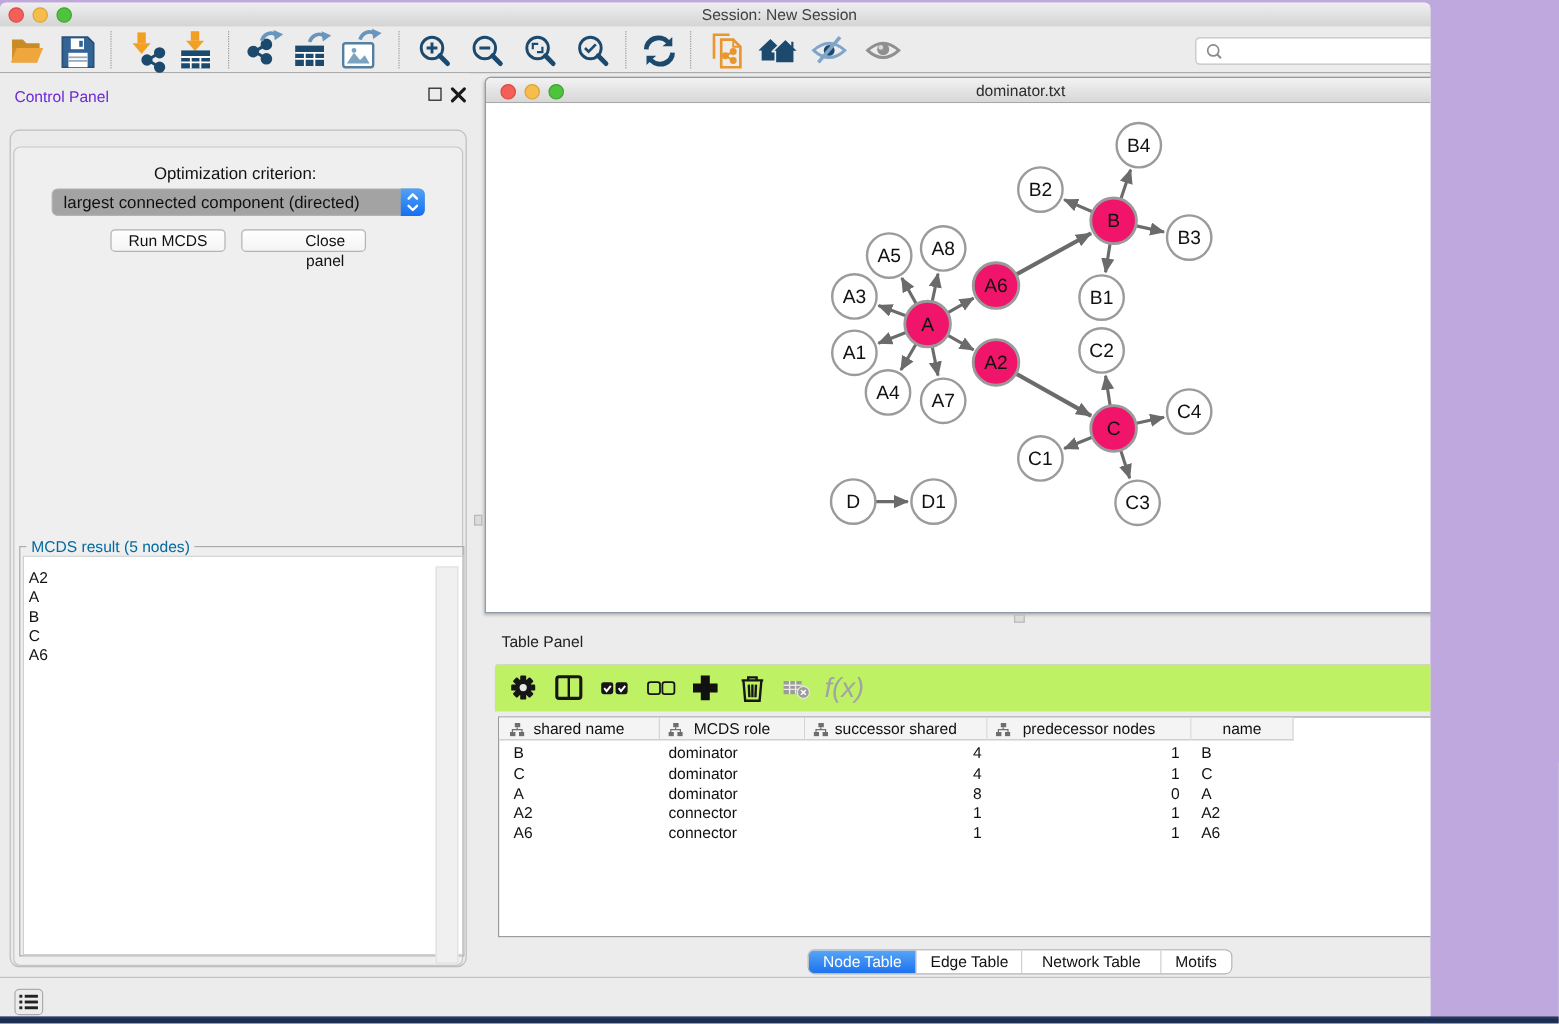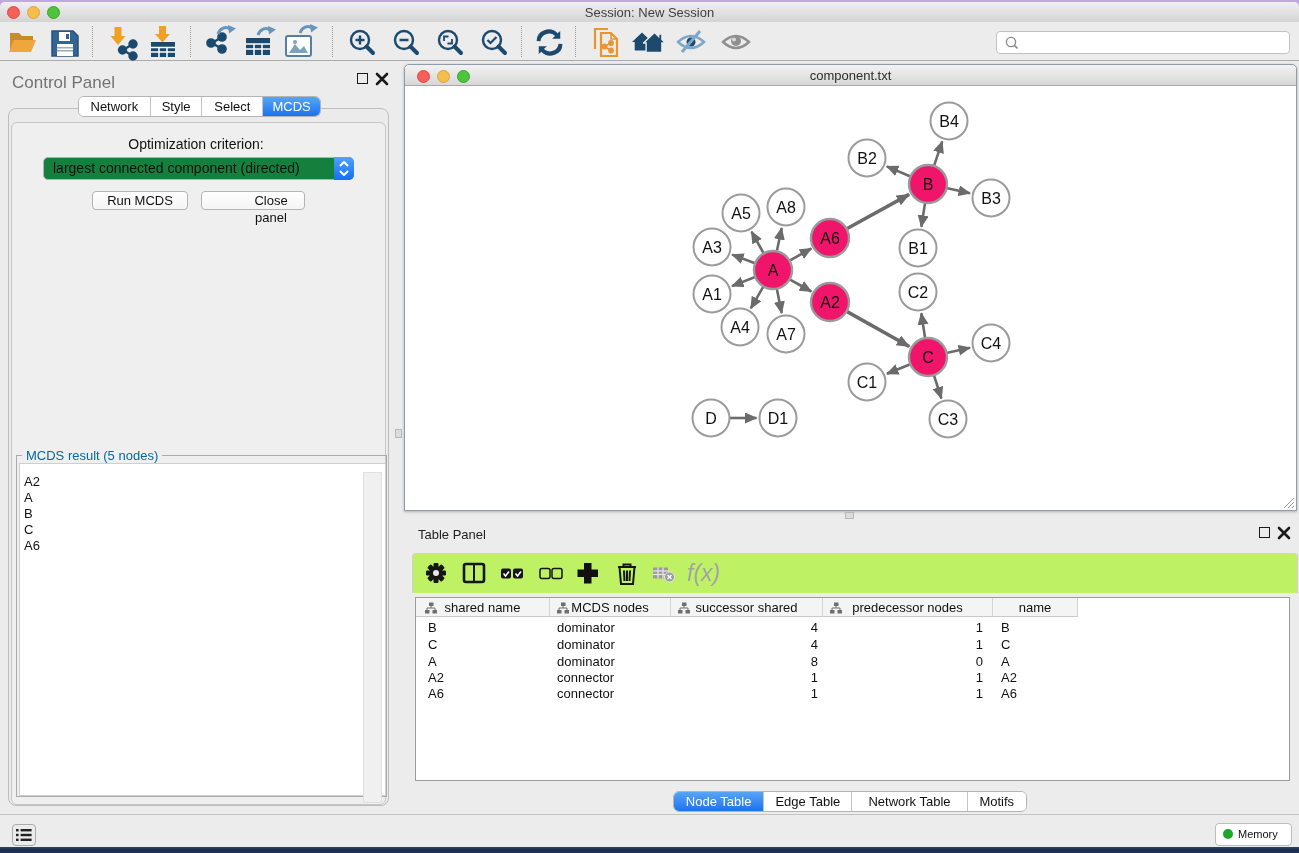--- a/index.html
+++ b/index.html
@@ -1,36 +1,36 @@
 <!DOCTYPE html>
 <html><head>
 <meta charset="utf-8">
 <style>
 * { margin:0; padding:0; box-sizing:border-box; }
 html,body { width:1299px; height:853px; overflow:hidden; }
 body { font-family:"Liberation Sans", sans-serif; background:#bfa8dd; position:relative; }
 .abs { position:absolute; }
-#win { position:absolute; left:0; top:2px; width:1299px; height:845px; background:#ececec; border-radius:5px 5px 0 0; overflow:hidden; }
+#win { position:absolute; left:0; top:2px; width:1192px; height:845px; background:#ececec; border-radius:5px 5px 0 0; overflow:hidden; }
 #dock { position:absolute; left:0; top:847px; width:1299px; height:6px; background:linear-gradient(180deg,#2e4468,#1b2c4f 45%,#213358); }
 #titlebar { position:absolute; left:0; top:0; width:1299px; height:21px; background:linear-gradient(180deg,#efefef,#d4d4d4); border-bottom:1px solid #b1b1b1; border-radius:5px 5px 0 0; }
 .tl { position:absolute; top:3.5px; width:13px; height:13px; border-radius:50%; }
 #titlebar .t { position:absolute; top:3px; width:100%; text-align:center; font-size:13px; color:#404040; }
 #toolbar { position:absolute; left:0; top:20px; width:1299px; height:39px; background:#ececec; border-bottom:1px solid #ababab; }
 .tsep { position:absolute; top:4px; height:31px; width:0; border-left:1px dotted #9a9a9a; }
 #search { position:absolute; left:996px; top:9px; width:294px; height:23px; background:#fff; border:1px solid #c2c2c2; border-radius:4px; }
 
 #cpanel { position:absolute; left:0; top:59px; width:392px; height:753px; background:#ececec; }
-#cpanel .hdr { position:absolute; left:12px; top:12px; font-size:17px; color:#737373; }
+#cpanel .hdr { position:absolute; left:12px; top:12px; font-size:13px; color:#6d28d9; }
 #cpbox { position:absolute; left:8px; top:47px; width:381px; height:698px; border:1px solid #bdbdbd; border-radius:8px; background:#ebebeb; }
 #cpinner { position:absolute; left:2px; top:13px; width:375px; height:683px; border:1px solid #c6c6c6; border-radius:6px; background:#efefef; }
 .tabs { position:absolute; display:flex; border:1px solid #b4b4b4; border-radius:6px; background:#fff; height:21px; overflow:hidden; }
 .tabs .tab { font-size:13px; color:#111; text-align:center; line-height:20px; border-right:1px solid #c4c4c4; background:#fff; }
 .tabs .tab:last-child { border-right:none; }
 .tabs .sel { background:linear-gradient(180deg,#57a5f6,#1d72ef); color:#fff; }
-#ddown { position:absolute; left:43px; top:96px; width:311px; height:23px; background:#15803d; border:1px solid #b2b2b2; border-radius:5px; font-size:14px; line-height:21px; padding-left:9px; color:#111; }
+#ddown { position:absolute; left:43px; top:96px; width:311px; height:23px; background:#a3a3a3; border:1px solid #b2b2b2; border-radius:5px; font-size:14px; line-height:21px; padding-left:9px; color:#111; }
 #ddown .step { position:absolute; right:-1px; top:-1px; width:20px; height:23px; border-radius:0 5px 5px 0; background:linear-gradient(180deg,#51a2f7,#146ff2); }
 .btn { position:absolute; height:19px; background:linear-gradient(180deg,#ffffff,#f4f4f4); border:1px solid #b4b4b4; border-radius:4px; font-size:13px; text-align:center; line-height:17px; color:#111; }
 #grp { position:absolute; left:16px; top:394px; width:371px; height:342px; border:1px solid #ababab; }
 #grp .lbl { position:absolute; left:5px; top:-8px; background:#efefef; padding:0 4px; font-size:13px; color:#0369a1; }
 #grp .list { position:absolute; left:2px; top:7px; width:367px; height:333px; background:#fff; border:1px solid #cfcfcf; font-size:13px; line-height:16px; padding:10px 0 0 4px; color:#111; }
 #grp .sb { position:absolute; right:3px; top:8px; width:19px; height:331px; background:#f0f0f0; border:1px solid #e0e0e0; }
 
 #nwin { position:absolute; left:404px; top:62px; width:893px; height:447px; background:#fff; border:1px solid #8f9ba8; border-radius:5px 5px 0 0; box-shadow:0 1px 3px rgba(0,0,0,0.25); }
 #ntitle { position:absolute; left:0; top:0; width:100%; height:21px; background:linear-gradient(180deg,#f2f2f2,#d7d7d7); border-bottom:1px solid #a8a8a8; border-radius:5px 5px 0 0; }
 #ntitle .t { position:absolute; top:3px; width:100%; text-align:center; font-size:13px; color:#2c2c2c; }
@@ -187,43 +187,37 @@
   </div>
   <div id="cpanel">
     <div class="hdr">Control Panel</div>
     <div class="abs" style="left:357px;top:12px;width:11px;height:11px;border:1.6px solid #1a1a1a;"></div>
     <svg class="abs" style="left:375px;top:11px;" width="14" height="14" viewBox="0 0 14 14">
         <path d="M2,2 L12,12 M12,2 L2,12" stroke="#1a1a1a" stroke-width="2.6" stroke-linecap="round"></path>
       </svg>
     <div id="cpbox">
       <div id="cpinner"></div>
     </div>
-    <div class="tabs" style="left:78px;top:35px;width:243px;">
-      <div class="tab" style="width:72px;">Network</div>
-      <div class="tab" style="width:52px;">Style</div>
-      <div class="tab" style="width:61px;">Select</div>
-      <div class="tab sel" style="width:57px;">MCDS</div>
-    </div>
     <div class="abs" style="left:0;top:75px;width:392px;text-align:center;font-size:14px;color:#111;">Optimization criterion:</div>
     <div id="ddown">largest connected component (directed)<div class="step"><svg width="20" height="23" viewBox="0 0 20 23">
             <path d="M6.5,8.5 L10,5 L13.5,8.5 M6.5,14.5 L10,18 L13.5,14.5" fill="none" stroke="#fff" stroke-width="2" stroke-linecap="round" stroke-linejoin="round"></path>
           </svg></div></div>
     <div class="btn" style="left:92px;top:130px;width:96px;">Run MCDS</div>
     <div class="btn" style="left:201px;top:130px;width:104px;padding-left:36px;">Close panel</div>
     <div id="grp">
       <div class="lbl">MCDS result (5 nodes)</div>
       <div class="list">A2<br>A<br>B<br>C<br>A6<div class="sb"></div></div>
     </div>
   </div>
   <div id="nwin">
     <div id="ntitle">
       <div class="tl" style="left:12px;top:5px;background:#f45f58;border:0.5px solid #dd4a44;"></div>
       <div class="tl" style="left:32px;top:5px;background:#f5bd4c;border:0.5px solid #dca438;"></div>
       <div class="tl" style="left:52px;top:5px;background:#4ec43e;border:0.5px solid #3aa42e;"></div>
-      <div class="t">component.txt</div>
+      <div class="t">dominator.txt</div>
     </div>
     <svg width="891" height="424" viewBox="0 0 891 424" style="position:absolute;left:1px;top:22px;">
 <defs>
 <marker id="arrS" markerUnits="userSpaceOnUse" markerWidth="14" markerHeight="12" refX="11.5" refY="5.5" orient="auto">
             <path d="M0,0 L12.5,5.5 L0,11 z" fill="#6b6b6b"></path>
           </marker>
 <marker id="arrB" markerUnits="userSpaceOnUse" markerWidth="15" markerHeight="12" refX="12.5" refY="5.5" orient="auto">
             <path d="M0,0 L13.5,5.5 L0,11 z" fill="#6b6b6b"></path>
           </marker>
 </defs>
@@ -383,21 +377,21 @@
         </svg>
       <svg width="12" height="12" viewBox="0 0 12 12" class="hico" style="left:414px;">
           <g fill="#6e6e6e">
             <rect x="4" y="0.5" width="4.5" height="3.5"></rect>
             <rect x="0" y="8" width="4.5" height="3.5"></rect>
             <rect x="7.5" y="8" width="4.5" height="3.5"></rect>
             <path d="M6,4 v2 M2,8 v-2 h8 v2" stroke="#6e6e6e" fill="none" stroke-width="1"></path>
           </g>
         </svg>
       <div class="thcell" style="left:0;width:134px;">shared name</div>
-      <div class="thcell" style="left:134px;width:121px;">MCDS nodes</div>
+      <div class="thcell" style="left:134px;width:121px;">MCDS role</div>
       <div class="thcell" style="left:255px;width:152px;">successor shared</div>
       <div class="thcell" style="left:407px;width:170px;">predecessor nodes</div>
       <div class="thcell" style="left:577px;width:85px;">name</div>
       <div class="trow" style="left:12px;top:22px;">B</div>
         <div class="trow" style="left:141px;top:22px;">dominator</div>
         <div class="trow" style="left:342px;top:22px;width:60px;text-align:right;">4</div>
         <div class="trow" style="left:507px;top:22px;width:60px;text-align:right;">1</div>
         <div class="trow" style="left:585px;top:22px;">B</div>
       <div class="trow" style="left:12px;top:39px;">C</div>
         <div class="trow" style="left:141px;top:39px;">dominator</div>

